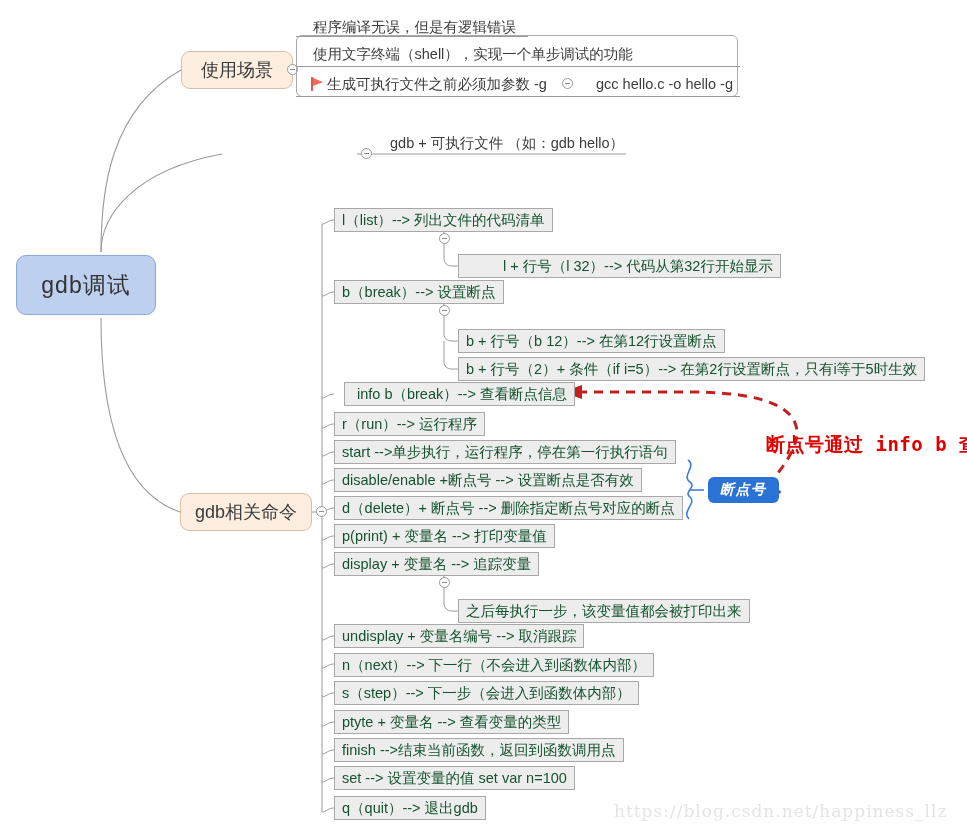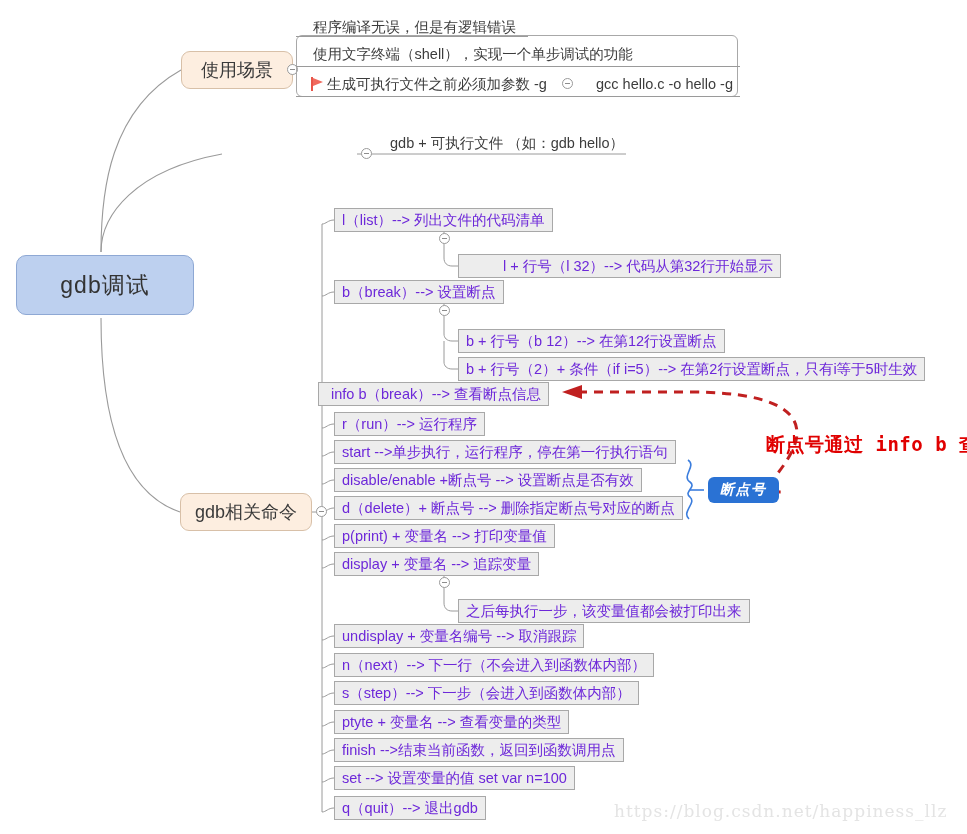--- a/index.html
+++ b/index.html
@@ -61,21 +61,21 @@
     padding: 0 14px;
     display: flex;
     align-items: center;
     justify-content: center;
   }
 
   .leaf-node {
     background: #ededed;
     border: 1px solid #a8a8a8;
     font-size: 14.5px;
-    color: #6d28d9;
+    color: #14532d;
     height: 24px;
     padding: 0 7px;
     display: flex;
     align-items: center;
   }
 
   .scene-group {
     position: absolute;
     box-sizing: border-box;
     border: 1px solid #a8a8a8;
@@ -234,21 +234,21 @@
       <path d="M688,460 C697,466 681,476 690,482 C697,487 683,492 690,497 C697,503 681,512 689,519"></path>
       <path d="M690,490 L704,490"></path>
     </g>
 
     <g fill="none" stroke="#c02020" stroke-width="3" stroke-dasharray="9,7">
       <path d="M578,392 L690,392 C790,392 810,420 790,455 C775,482 755,492 782,492"></path>
     </g>
     <polygon points="562,392 582,385 582,399" fill="#c02020"></polygon>
   </svg>
 
-  <div class="node root-node" style="left:16px; top:255px; width:178px;">
+  <div class="node root-node" style="left:16px; top:255px; width:140px;">
     <span>gdb调试</span>
   </div>
 
   <div class="node branch-node" style="left:181px; top:51px; width:112px;">
     <span>使用场景</span>
   </div>
   <div class="toggle" style="left:287px; top:64px;"></div>
 
   <div class="toggle" style="left:361px; top:148px;"></div>
 
@@ -298,21 +298,21 @@
   <div class="toggle" style="left:439px; top:305px;"></div>
 
   <div class="node leaf-node" style="left:458px; top:329px;">
     <span>b + 行号（b 12）--&gt; 在第12行设置断点</span>
   </div>
 
   <div class="node leaf-node" style="left:458px; top:357px;">
     <span>b + 行号（2）+ 条件（if i=5）--&gt; 在第2行设置断点，只有i等于5时生效</span>
   </div>
 
-  <div class="node leaf-node" style="left:318px; top:382px;padding-left:12px;">
+  <div class="node leaf-node" style="left:344px; top:382px;padding-left:12px;">
     <span>info b（break）--&gt; 查看断点信息</span>
   </div>
 
   <div class="node leaf-node" style="left:334px; top:412px;">
     <span>r（run）--&gt; 运行程序</span>
   </div>
 
   <div class="node leaf-node" style="left:334px; top:440px;">
     <span>start --&gt;单步执行，运行程序，停在第一行执行语句</span>
   </div>

